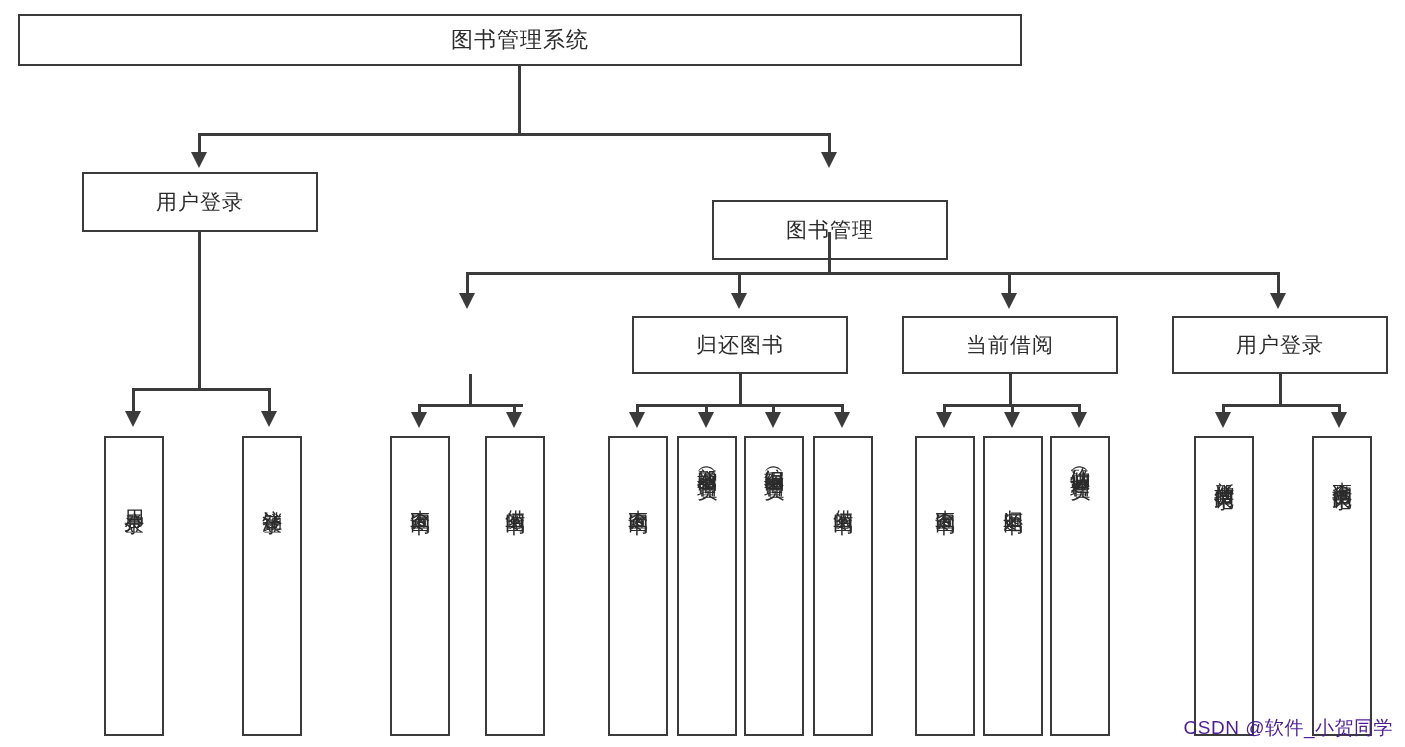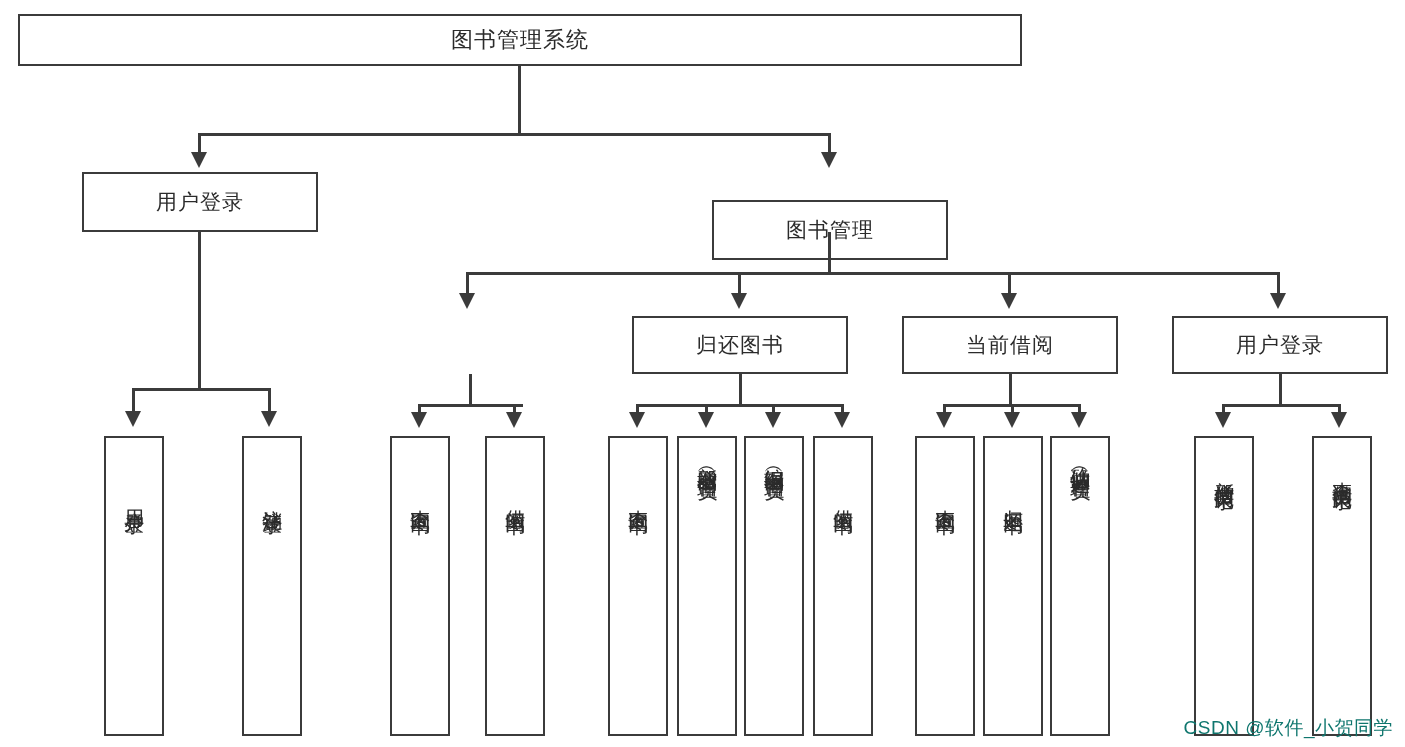--- a/index.html
+++ b/index.html
@@ -67,21 +67,21 @@
     border-right: 8px solid transparent;
     border-top: 16px solid #3b3b3b;
   }
 
   
   #watermark {
     position: absolute;
     right: 12px;
     bottom: 6px;
     font-size: 19px;
-    color: #0f766e;
+    color: #4c1d95;
     letter-spacing: 0.5px;
     white-space: nowrap;
     pointer-events: none;
   }
 </style>
 </head>
 <body>
 
 <div id="canvas">
 

